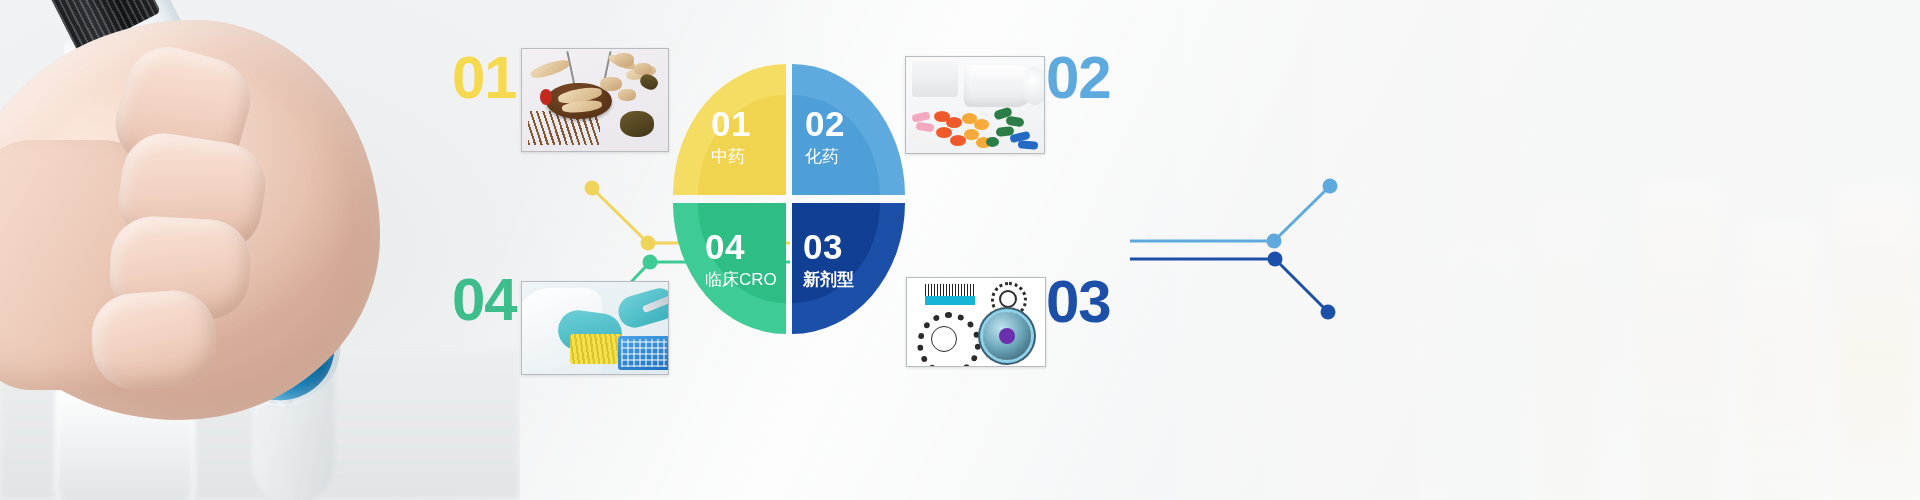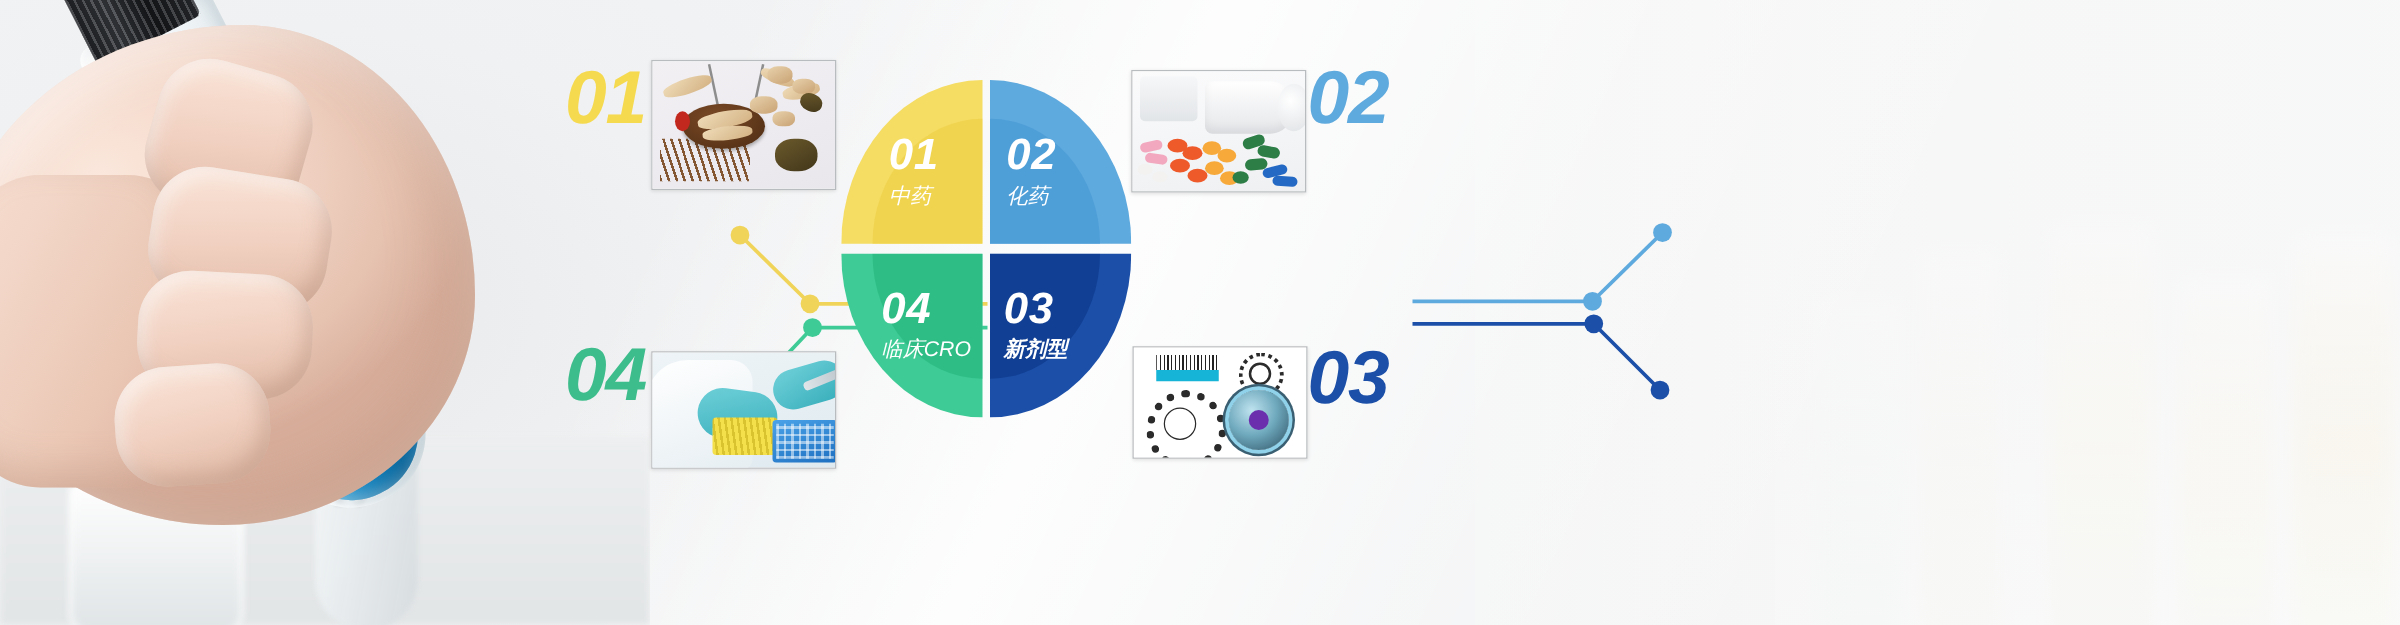--- a/index.html
+++ b/index.html
@@ -1,21 +1,21 @@
 <!DOCTYPE html>
 <html><head>
 <meta charset="utf-8">
 <style>
   html,body{margin:0;padding:0;}
   body{
     width:1920px;height:500px;overflow:hidden;
     font-family:"Liberation Sans","DejaVu Sans",sans-serif;
     background:#f2f3f4;
   }
-  #stage{position:relative;width:1920px;height:500px;overflow:hidden;background:#f1f2f3;font-style:italic;}
+  #stage{position:relative;width:1920px;height:500px;overflow:hidden;background:#f1f2f3;}
 
   
   .bg-base{position:absolute;inset:0;
     background:
       radial-gradient(ellipse 700px 500px at 250px 250px, #e9eaec 0%, #f0f1f2 45%, #f3f4f5 100%),
       linear-gradient(100deg,#dfe1e3 0%, #eceded 16%, #f4f4f5 38%, #f6f6f6 60%, #f2f3f3 80%, #eef0f0 100%);
   }
   .bg-sheen{position:absolute;inset:0;
     background:linear-gradient(115deg,rgba(255,255,255,0) 28%,rgba(255,255,255,.85) 46%,rgba(255,255,255,.25) 62%,rgba(255,255,255,0) 78%);
   }

